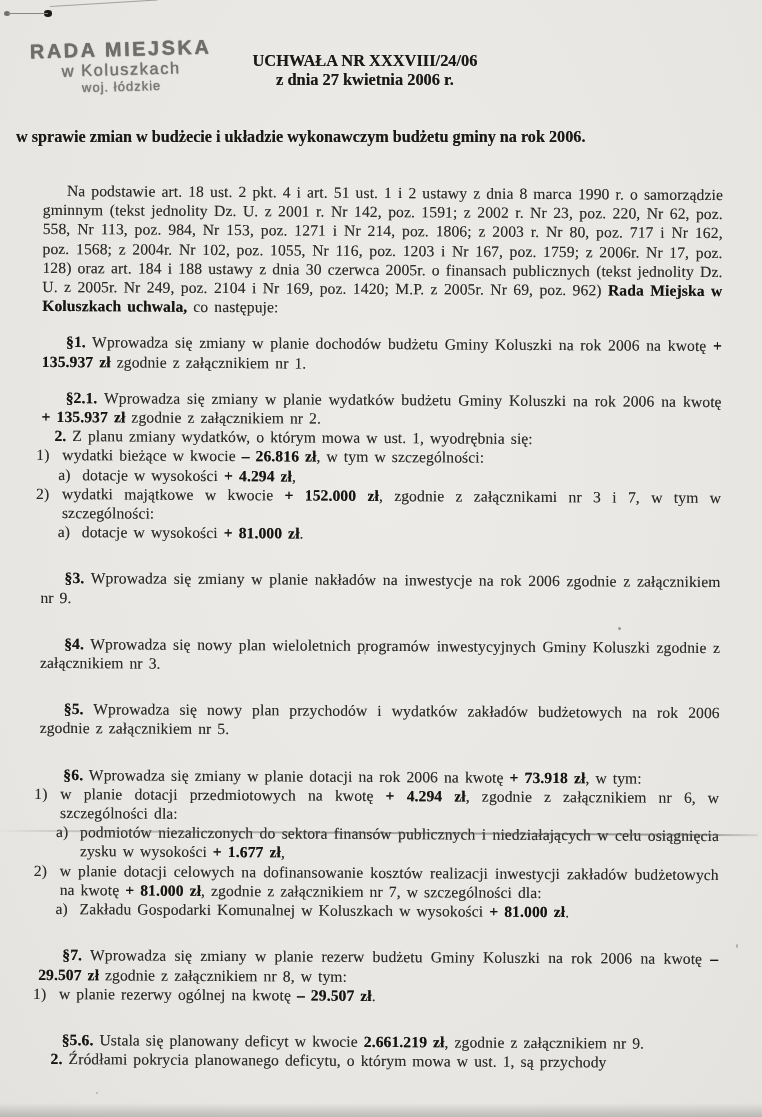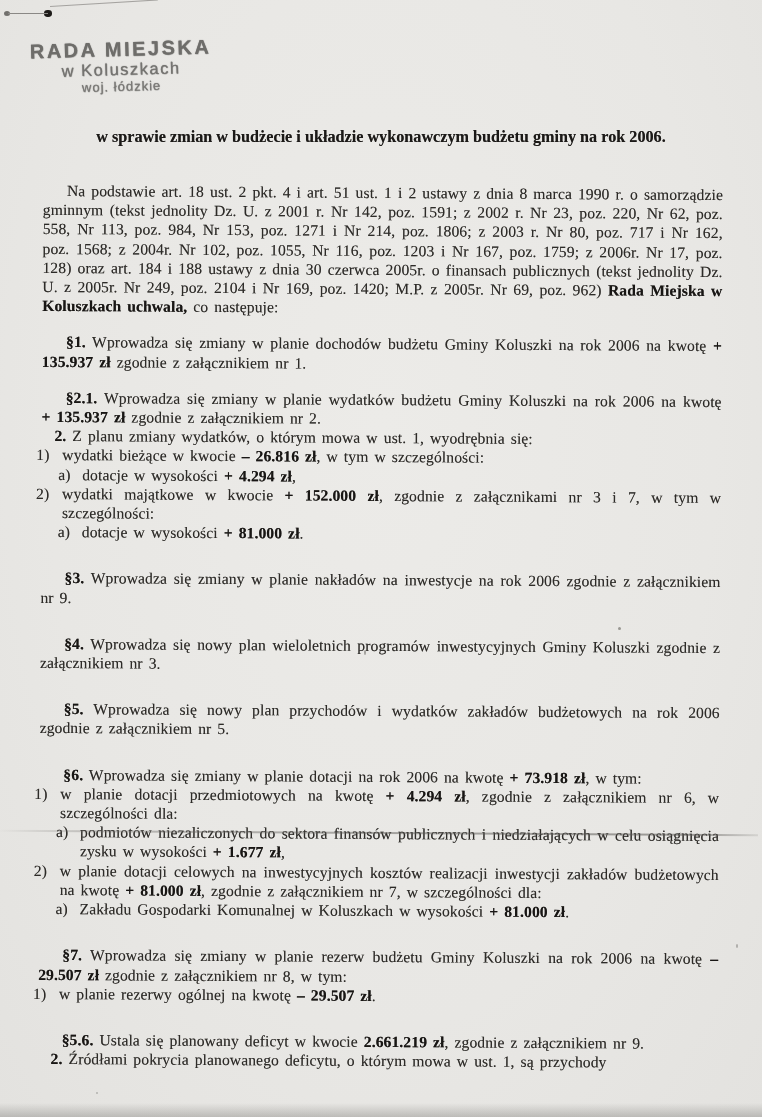--- a/index.html
+++ b/index.html
@@ -31,21 +31,21 @@
     font-family:"Liberation Sans","DejaVu Sans",sans-serif;
     color:#6e6d6a;text-shadow:0 0 1px rgba(110,109,106,.9), 0.5px 0.5px 0 rgba(110,109,106,.35);
   }
   .stamp .s1{font-size:20px;font-weight:700;letter-spacing:2.5px;line-height:22px;}
   .stamp .s2{font-size:16.5px;letter-spacing:1.5px;line-height:19px;color:#757471;}
   .stamp .s3{font-size:13px;letter-spacing:1px;line-height:16px;color:#7b7a77;}
   
   .title{position:absolute;left:0;top:51px;width:730px;text-align:center;
     font-weight:700;font-size:16.4px;line-height:19px;color:#1b1917;
     text-shadow:0 0 .6px rgba(27,25,23,.6);}
-  .subject{position:absolute;left:16px;top:128px;width:730px;text-align:center;
+  .subject{position:absolute;left:16px;top:128px;width:730px;
     font-weight:700;font-size:16.2px;color:#1b1917;text-shadow:0 0 .6px rgba(27,25,23,.6);}
   
   .body-col{
     position:absolute;left:43px;top:183px;width:680px;
     font-size:15.6px;line-height:19.2px;
     text-align:justify;word-spacing:2px;letter-spacing:.1px;
     transform:rotate(.35deg);transform-origin:340px 0;
     text-shadow:0 0 .6px rgba(45,43,40,.5);
   }
   .blk{position:relative;}
@@ -70,40 +70,42 @@
     <i class="ln2"></i>
   </div>
 
   <div class="stamp">
     <div class="s1">RADA MIEJSKA</div>
     <div class="s2">w Koluszkach</div>
     <div class="s3">woj. łódzkie</div>
   </div>
 
   <div class="title">
+    <div>UCHWAŁA NR XXXVIII/24/06</div>
+    <div>z dnia 27 kwietnia 2006 r.</div>
   </div>
 
   <div class="subject">w sprawie zmian w budżecie i układzie wykonawczym budżetu gminy na rok 2006.</div>
 
   <div class="body-col">
       <div class="blk preamble"><span>Na podstawie art. 18 ust. 2 pkt. 4 i art. 51 ust. 1 i 2 ustawy z dnia 8 marca 1990 r. o samorządzie gminnym (tekst jednolity Dz. U. z 2001 r. Nr 142, poz. 1591; z 2002 r. Nr 23, poz. 220, Nr 62, poz. 558, Nr 113, poz. 984, Nr 153, poz. 1271 i Nr 214, poz. 1806; z 2003 r. Nr 80, poz. 717 i Nr 162, poz. 1568; z 2004r. Nr 102, poz. 1055, Nr 116, poz. 1203 i Nr 167, poz. 1759; z 2006r. Nr 17, poz. 128) oraz art. 184 i 188 ustawy z dnia 30 czerwca 2005r. o finansach publicznych (tekst jednolity Dz. U. z 2005r. Nr 249, poz. 2104 i Nr 169, poz. 1420; M.P. z 2005r. Nr 69, poz. 962) </span><span class="b">Rada Miejska w Koluszkach uchwala,</span><span> co następuje:</span></div>
       <div class="blk section gap-s"><span class="b">§1.</span><span> Wprowadza się zmiany w planie dochodów budżetu Gminy Koluszki na rok 2006 na kwotę </span><span class="b">+ 135.937 zł</span><span> zgodnie z załącznikiem nr 1.</span></div>
       <div class="blk section gap-s"><span class="b">§2.1.</span><span> Wprowadza się zmiany w planie wydatków budżetu Gminy Koluszki na rok 2006 na kwotę </span><span class="b">+ 135.937 zł</span><span> zgodnie z załącznikiem nr 2.</span></div>
       <div class="blk ust"><span class="b">2.</span><span> Z planu zmiany wydatków, o którym mowa w ust. 1, wyodrębnia się:</span></div>
       <div class="blk numbered"><span class="marker">1)</span><span>wydatki bieżące w kwocie </span><span class="b">– 26.816 zł</span><span>, w tym w szczególności:</span></div>
       <div class="blk lettered"><span class="marker">a)</span><span>dotacje w wysokości </span><span class="b">+ 4.294 zł</span><span>,</span></div>
       <div class="blk numbered"><span class="marker">2)</span><span>wydatki majątkowe w kwocie </span><span class="b">+ 152.000 zł</span><span>, zgodnie z załącznikami nr 3 i 7, w tym w szczególności:</span></div>
       <div class="blk lettered"><span class="marker">a)</span><span>dotacje w wysokości </span><span class="b">+ 81.000 zł</span><span>.</span></div>
       <div class="blk section gap-l"><span class="b">§3.</span><span> Wprowadza się zmiany w planie nakładów na inwestycje na rok 2006 zgodnie z załącznikiem nr 9.</span></div>
       <div class="blk section gap-l"><span class="b">§4.</span><span> Wprowadza się nowy plan wieloletnich programów inwestycyjnych Gminy Koluszki zgodnie z załącznikiem nr 3.</span></div>
       <div class="blk section gap-l"><span class="b">§5.</span><span> Wprowadza się nowy plan przychodów i wydatków zakładów budżetowych na rok 2006 zgodnie z załącznikiem nr 5.</span></div>
       <div class="blk section gap-l"><span class="b">§6.</span><span> Wprowadza się zmiany w planie dotacji na rok 2006 na kwotę </span><span class="b">+ 73.918 zł</span><span>, w tym:</span></div>
       <div class="blk numbered"><span class="marker">1)</span><span>w planie dotacji przedmiotowych na kwotę </span><span class="b">+ 4.294 zł</span><span>, zgodnie z załącznikiem nr 6, w szczególności dla:</span></div>
       <div class="blk lettered"><span class="marker">a)</span><span>podmiotów niezaliczonych do sektora finansów publicznych i niedziałających w celu osiągnięcia zysku w wysokości </span><span class="b">+ 1.677 zł</span><span>,</span><i class="crease"></i></div>
-      <div class="blk numbered"><span class="marker">2)</span><span>w planie dotacji celowych na inwestycyjnych kosztów realizacji inwestycji zakładów budżetowych na kwotę </span><span class="b">+ 81.000 zł</span><span>, zgodnie z załącznikiem nr 7, w szczególności dla:</span></div>
+      <div class="blk numbered"><span class="marker">2)</span><span>w planie dotacji celowych na dofinansowanie kosztów realizacji inwestycji zakładów budżetowych na kwotę </span><span class="b">+ 81.000 zł</span><span>, zgodnie z załącznikiem nr 7, w szczególności dla:</span></div>
       <div class="blk lettered"><span class="marker">a)</span><span>Zakładu Gospodarki Komunalnej w Koluszkach w wysokości </span><span class="b">+ 81.000 zł</span><span>.</span></div>
       <div class="blk section gap-l"><span class="b">§7.</span><span> Wprowadza się zmiany w planie rezerw budżetu Gminy Koluszki na rok 2006 na kwotę </span><span class="b">– 29.507 zł</span><span> zgodnie z załącznikiem nr 8, w tym:</span></div>
       <div class="blk numbered"><span class="marker">1)</span><span>w planie rezerwy ogólnej na kwotę </span><span class="b">– 29.507 zł</span><span>.</span></div>
       <div class="blk section gap-l"><span class="b">§5.6.</span><span> Ustala się planowany deficyt w kwocie </span><span class="b">2.661.219 zł</span><span>, zgodnie z załącznikiem nr 9.</span></div>
       <div class="blk ust"><span class="b">2.</span><span> Źródłami pokrycia planowanego deficytu, o którym mowa w ust. 1, są przychody</span></div>
     </div>
 
   <i class="speck" style="left:618px;top:627px;width:3px;height:3px;"></i>
   <i class="speck" style="left:736px;top:944px;width:2px;height:4px;opacity:.4;"></i>
   <i class="speck" style="left:364px;top:650px;width:2px;height:5px;opacity:.5;"></i>

